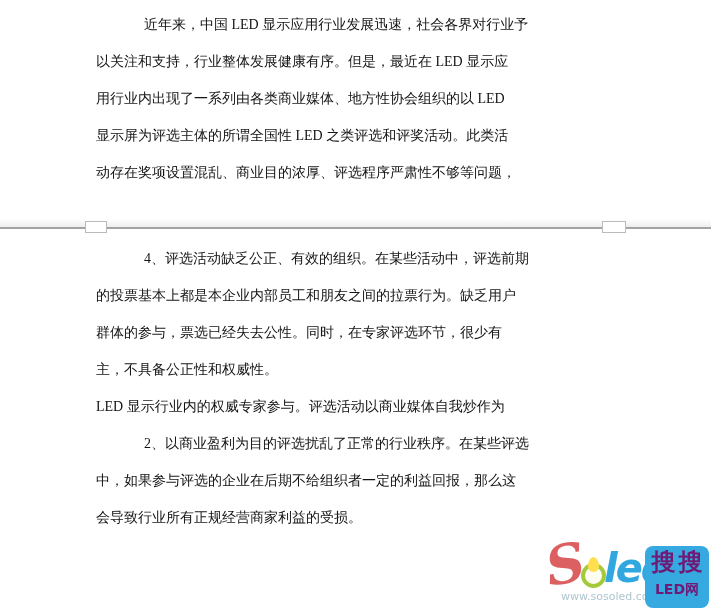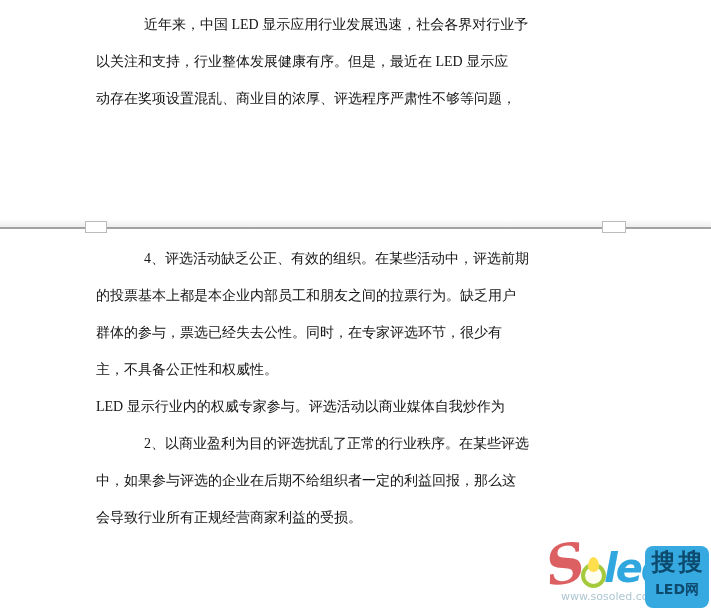--- a/index.html
+++ b/index.html
@@ -110,21 +110,21 @@
     font-size: 11px;
     color: var(--url_gray, #adc6d2);
     white-space: nowrap;
   }
   .wm-badge {
     position: absolute;
     left: 101px; top: 4px;
     width: 64px; height: 62px;
     background: var(--badge_blue, #36a9e1);
     border-radius: 8px;
-    color: #0c4a6e;
+    color: #701a75;
     text-align: center;
     font-family: "DejaVu Sans", sans-serif;
     font-weight: bold;
   }
   .wm-badge-1 {
     font-size: 24px;
     line-height: 32px;
     letter-spacing: 3px;
     padding-left: 3px;
   }
@@ -147,20 +147,22 @@
     <div class="wm-url">www.sosoled.com</div>
     <div class="wm-badge">
       <div class="wm-badge-1">搜搜</div>
       <div class="wm-badge-2">LED网</div>
     </div>
   </div>
 
   <div class="page" id="page1">
       <div class="line indent">近年来，中国 LED 显示应用行业发展迅速，社会各界对行业予</div>
       <div class="line">以关注和支持，行业整体发展健康有序。但是，最近在 LED 显示应</div>
+      <div class="line">用行业内出现了一系列由各类商业媒体、地方性协会组织的以 LED</div>
+      <div class="line">显示屏为评选主体的所谓全国性 LED 之类评选和评奖活动。此类活</div>
       <div class="line">动存在奖项设置混乱、商业目的浓厚、评选程序严肃性不够等问题，</div>
     </div>
 
   <div>
     <div class="pb-shade"></div>
     <div class="pb-line"></div>
     <div class="pb-corner left"></div>
     <div class="pb-corner right"></div>
   </div>
 

